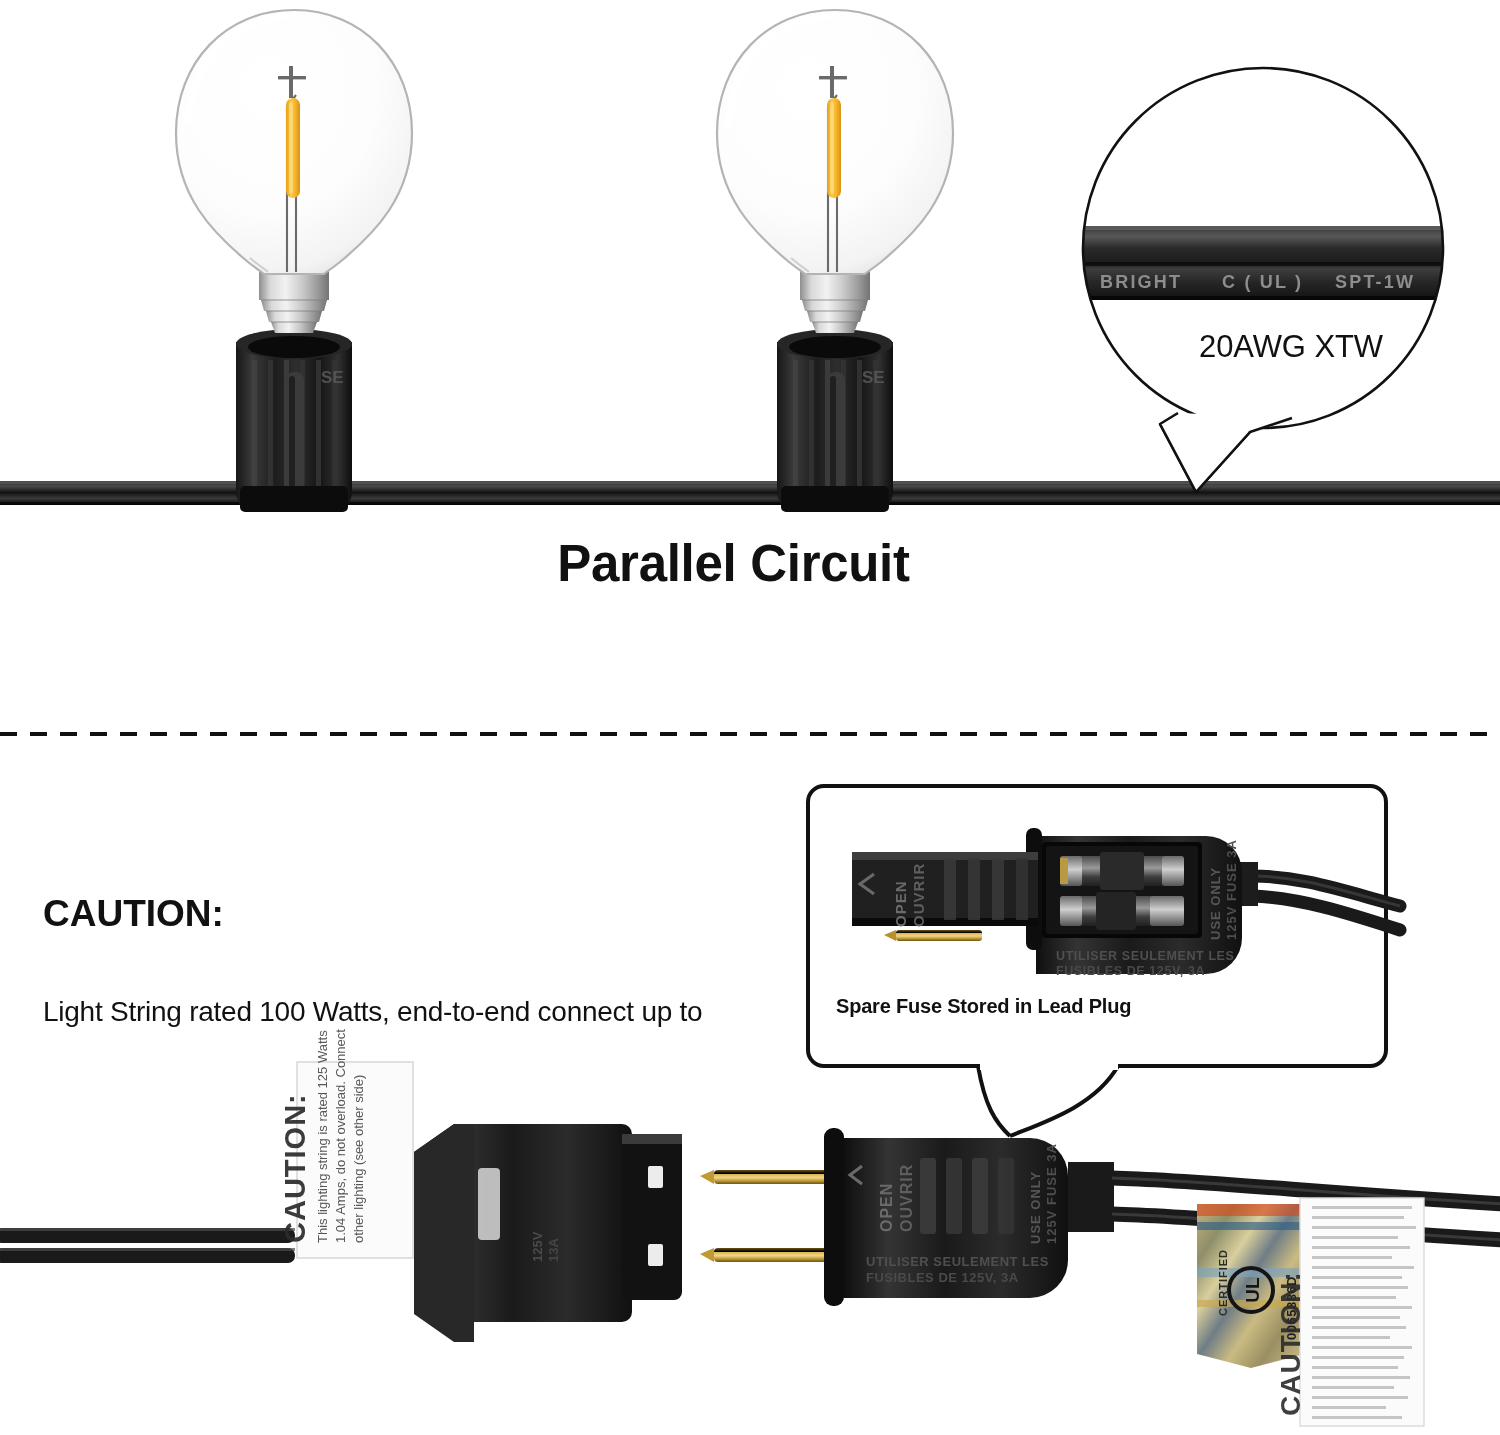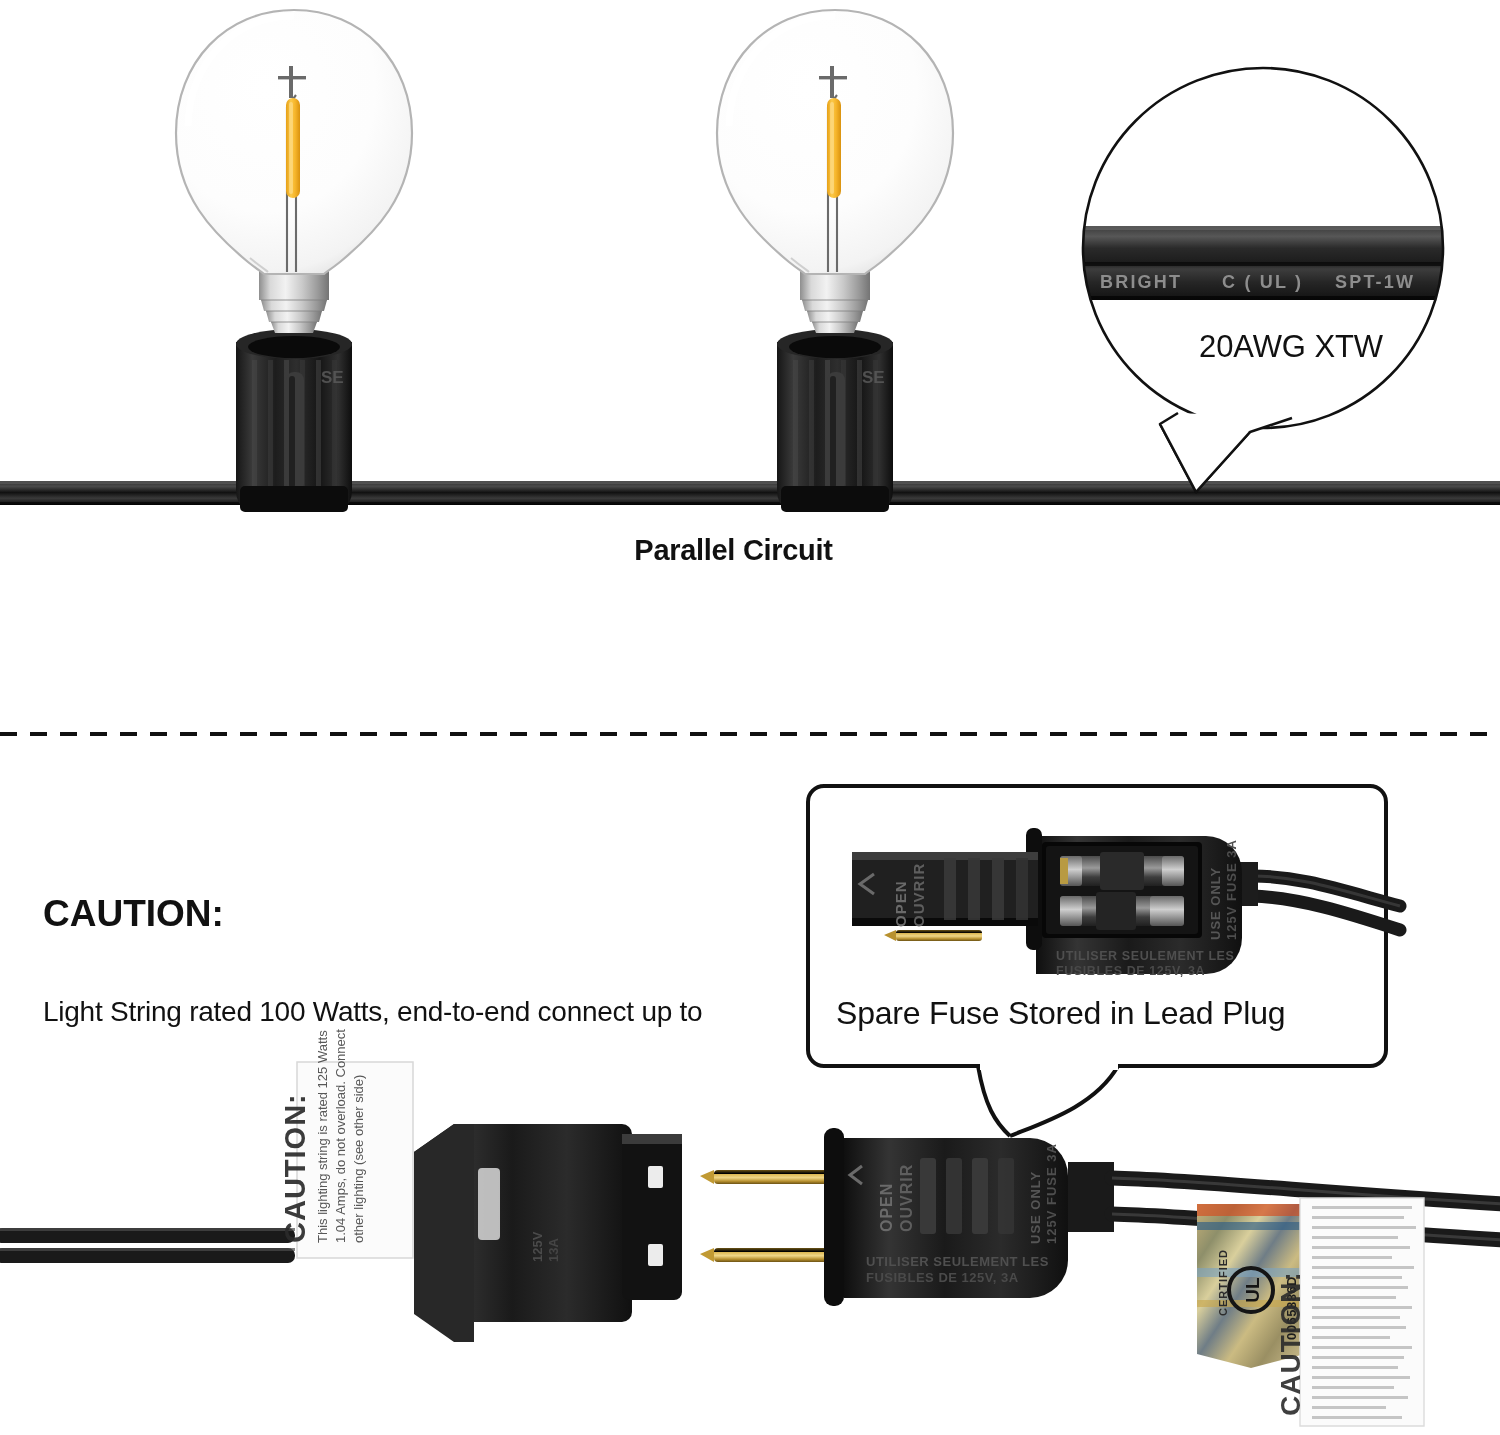--- a/index.html
+++ b/index.html
@@ -7,39 +7,39 @@
     width:1500px;height:1435px;position:relative;overflow:hidden;
     font-family:"Liberation Sans","DejaVu Sans",sans-serif;color:#111;
   }
   .stage{position:absolute;left:0;top:0;width:1500px;height:1435px;}
   svg.layer{position:absolute;left:0;top:0;width:1500px;height:1435px;overflow:visible;}
 
   
   .txt{position:absolute;white-space:nowrap;}
   #parallel-title{
     left:0;top:534px;width:1467px;text-align:center;
-    font-size:29px;font-weight:bold;letter-spacing:-0.3px;
+    font-size:51px;font-weight:bold;letter-spacing:-0.3px;
     text-align:center;
   }
   #parallel-sub{
     left:851px;top:600px;font-size:29px;font-weight:400;letter-spacing:-0.2px;
   }
   #awg-label{
     left:1166px;top:329px;font-size:31px;font-weight:400;letter-spacing:-0.1px;margin-left:33px;
   }
   #caution-head{
     left:43px;top:893px;font-size:37px;font-weight:bold;letter-spacing:0px;
   }
   .caution-line{
     left:43px;font-size:28px;font-weight:400;letter-spacing:-0.25px;
   }
   #caution-l1{top:996px;}
   #caution-l2{top:983px;}
   #fuse-label{
-    left:836px;top:995px;font-size:32px;font-weight:normal;letter-spacing:-0.2px;
+    left:836px;top:995px;font-size:20px;font-weight:bold;letter-spacing:-0.2px;
   }
 </style>
 </head>
 <body>
 
 <div class="stage">
 
   <svg class="layer" viewBox="0 0 1500 1435">
     <defs>
 

